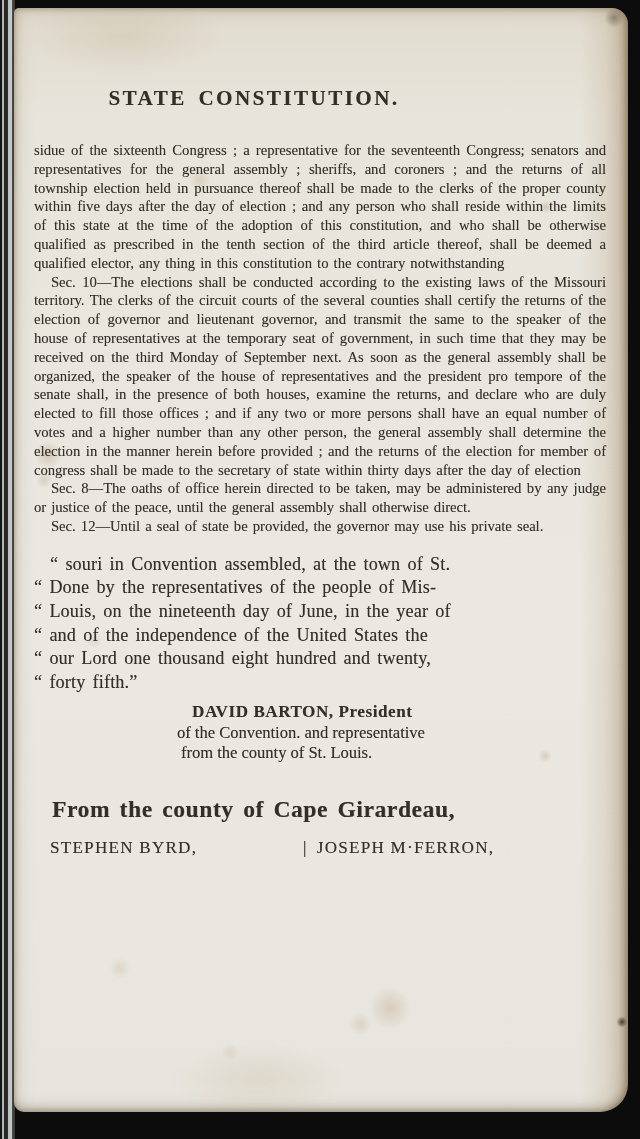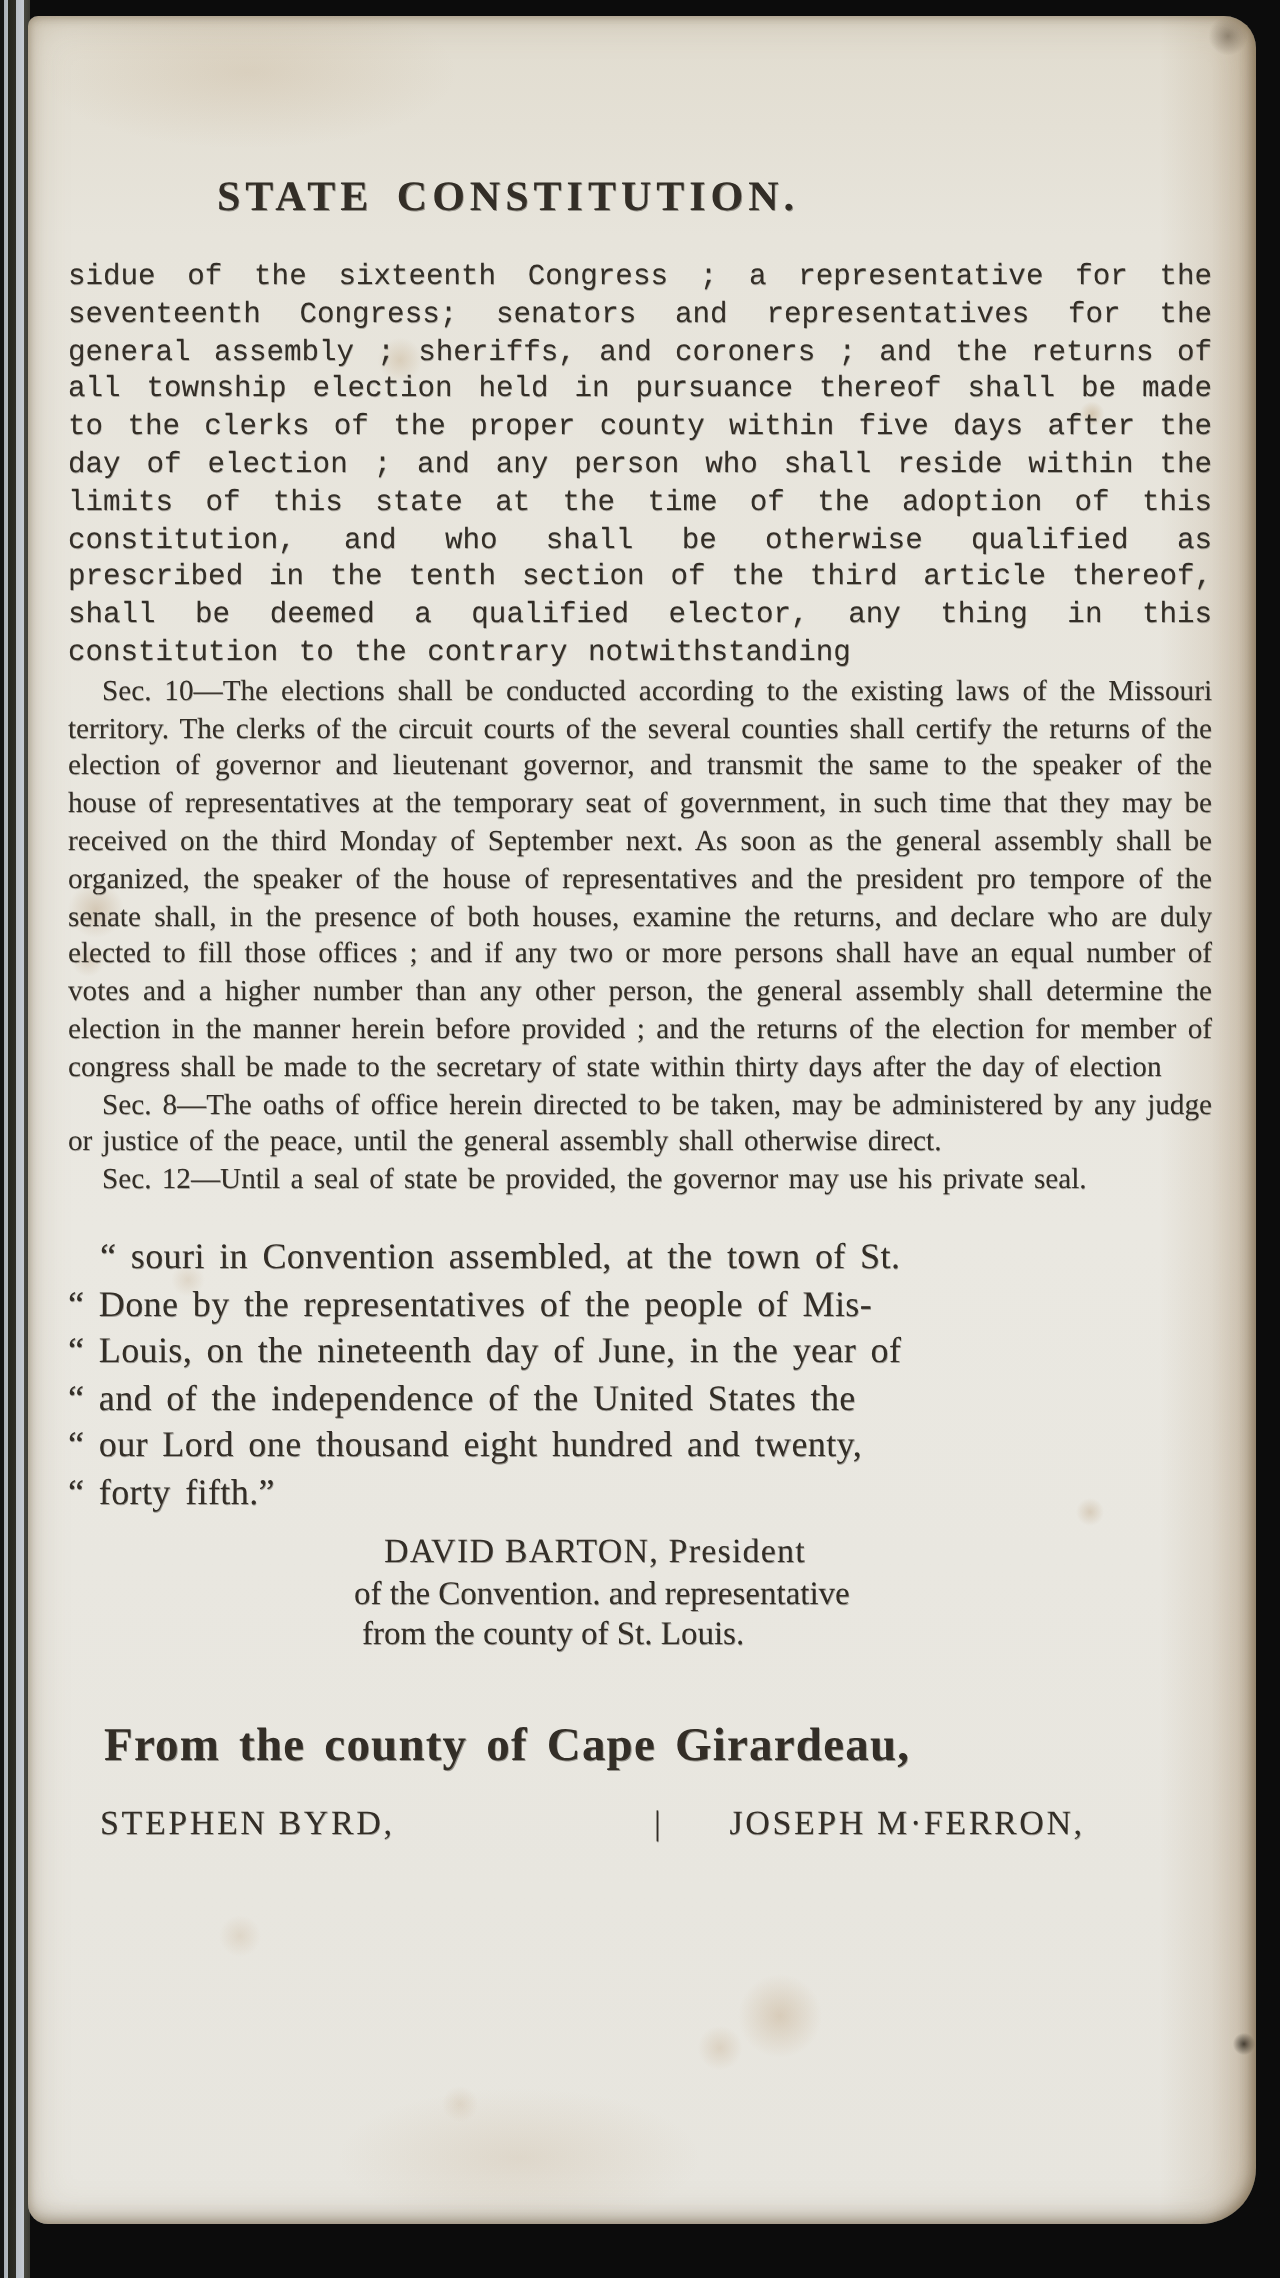--- a/index.html
+++ b/index.html
@@ -57,47 +57,46 @@
     font-size:21px;font-weight:700;letter-spacing:2.5px;
     word-spacing:4px;
     text-shadow:.4px .4px 0 rgba(51,46,39,.45);
   }
   .body{
     margin:0;text-align:justify;
     font-size:14.6px;line-height:18.8px;
     word-spacing:1.5px;
     text-shadow:.25px .25px 0 rgba(51,46,39,.35);
   }
-  .first-body{margin-top:19px;font-family:Liberation Mono, monospace;}
+  .first-body{margin-top:30px;}
   .indent{text-indent:17px;}
   .quote{
     margin-top:17px;
     font-size:18px;line-height:23.6px;
     letter-spacing:.2px;word-spacing:2.5px;
     text-shadow:.3px .3px 0 rgba(51,46,39,.4);
   }
   .quote-line{white-space:nowrap;}
   .quote-line:first-child{text-indent:16px;}
   .signature{
     margin-top:8px;font-size:16.5px;line-height:20.5px;
     text-shadow:.3px .3px 0 rgba(51,46,39,.4);
   }
-  .sig1{margin-left:158px;font-weight:400;font-size:17px;letter-spacing:.6px;}
+  .sig1{margin-left:158px;font-weight:700;font-size:17px;letter-spacing:.6px;}
   .sig2{margin-left:143px;}
   .sig3{margin-left:147px;}
   .county{
     margin:32px 0 0 18px;
     font-size:23.5px;font-weight:700;letter-spacing:.6px;word-spacing:3px;
     text-shadow:.4px .4px 0 rgba(51,46,39,.45);
   }
   .delegates{
     margin:15px 0 0 16px;display:flex;align-items:flex-start;
     font-size:17px;letter-spacing:1.3px;
     text-shadow:.3px .3px 0 rgba(51,46,39,.4);
-    gap:24px;
   }
   .dname-left{flex:0 0 253px;}
   .divider{margin-right:9px;font-weight:400;}
 </style>
 </head>
 <body>
 
 <div class="scan">
   <div class="gutter"></div>
   <div class="paper">

